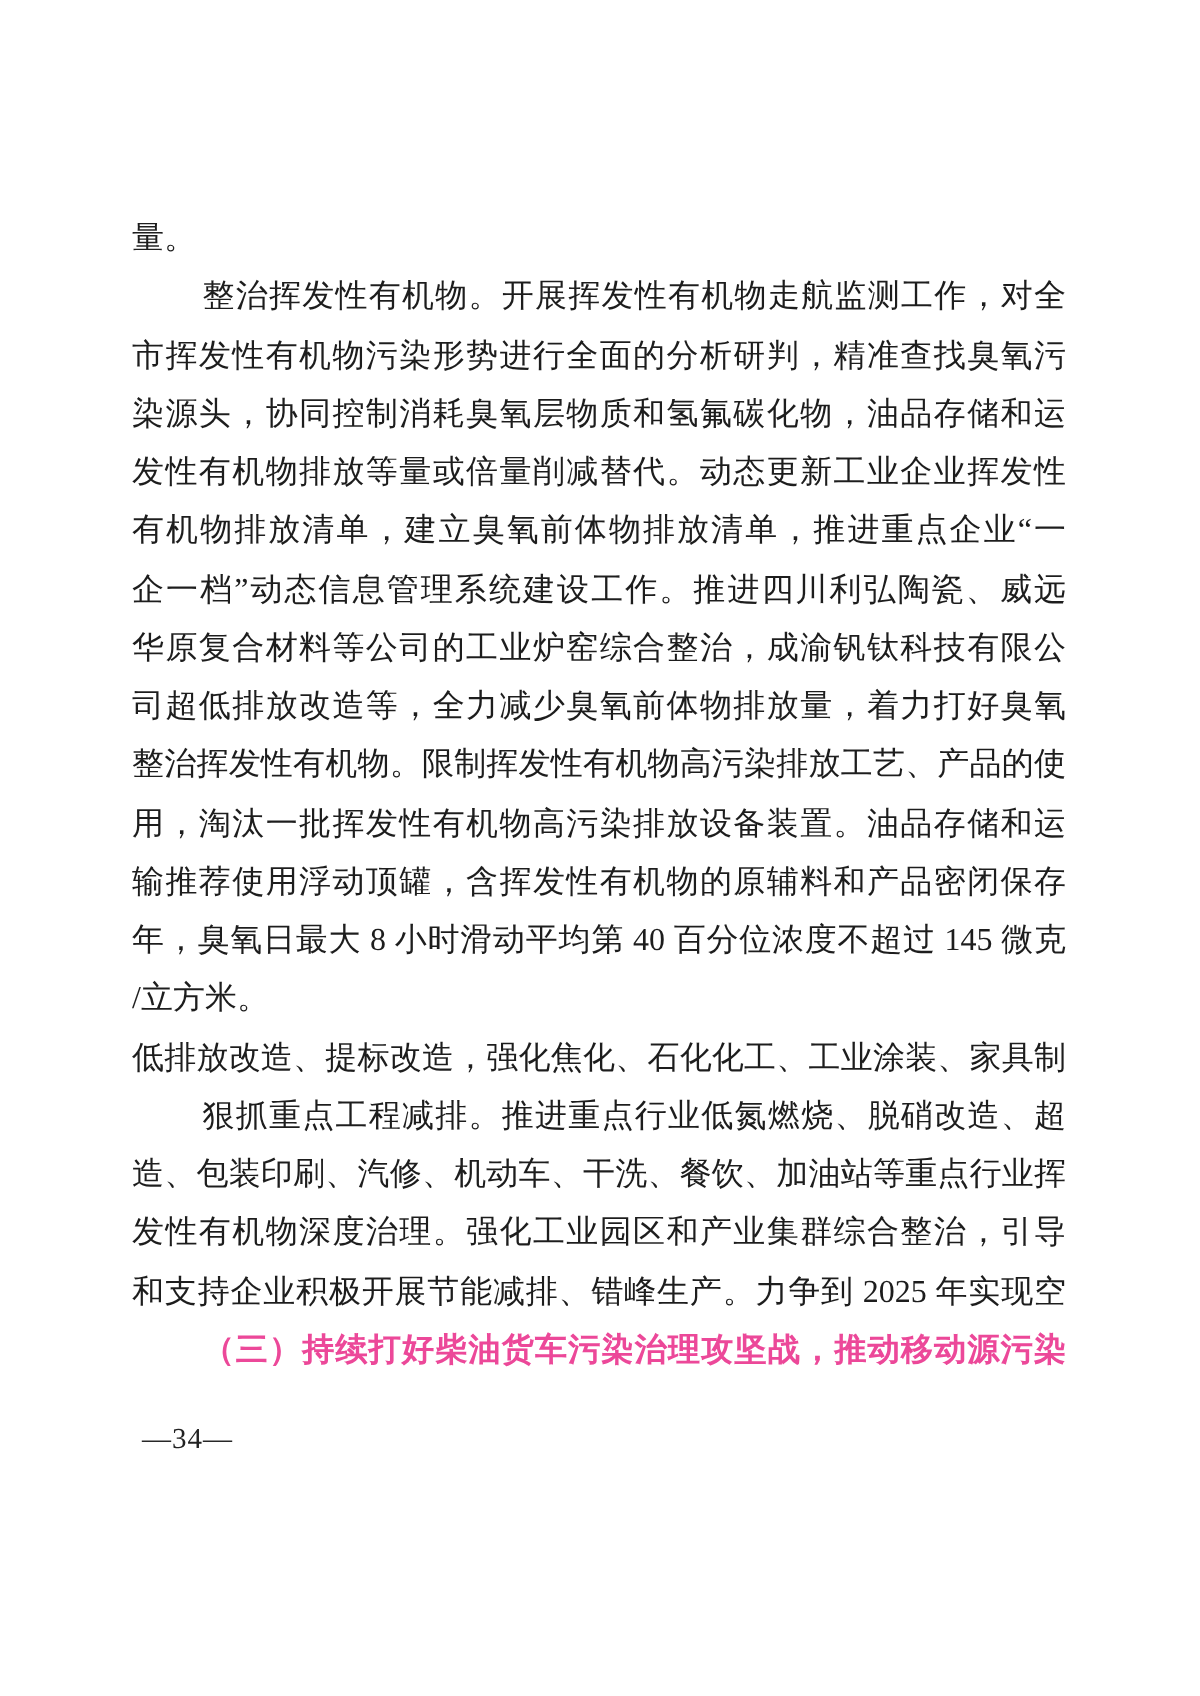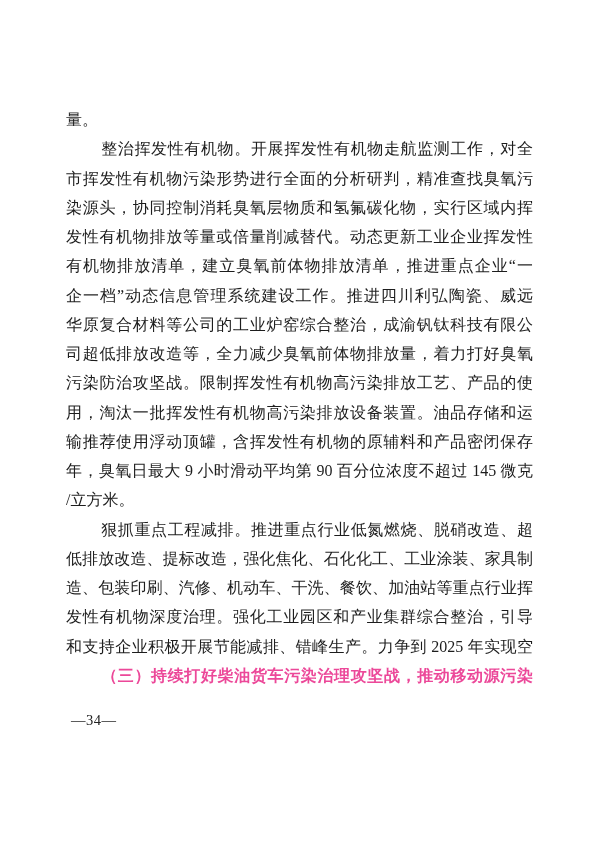--- a/index.html
+++ b/index.html
@@ -55,33 +55,33 @@
 </style>
 </head>
 <body>
 
 <div class="page">
 
   <div class="text-block">
     <div class="ln end">量。</div>
     <div class="ln ind">整治挥发性有机物。开展挥发性有机物走航监测工作，对全</div>
     <div class="ln">市挥发性有机物污染形势进行全面的分析研判，精准查找臭氧污</div>
-    <div class="ln">染源头，协同控制消耗臭氧层物质和氢氟碳化物，实行区域内挥</div>
+    <div class="ln">染源头，协同控制消耗臭氧层物质和氢氟碳化物，油品存储和运</div>
     <div class="ln">发性有机物排放等量或倍量削减替代。动态更新工业企业挥发性</div>
     <div class="ln">有机物排放清单，建立臭氧前体物排放清单，推进重点企业“一</div>
     <div class="ln">企一档”动态信息管理系统建设工作。推进四川利弘陶瓷、威远</div>
     <div class="ln">华原复合材料等公司的工业炉窑综合整治，成渝钒钛科技有限公</div>
     <div class="ln">司超低排放改造等，全力减少臭氧前体物排放量，着力打好臭氧</div>
-    <div class="ln">污染防治攻坚战。限制挥发性有机物高污染排放工艺、产品的使</div>
+    <div class="ln">整治挥发性有机物。限制挥发性有机物高污染排放工艺、产品的使</div>
     <div class="ln">用，淘汰一批挥发性有机物高污染排放设备装置。油品存储和运</div>
     <div class="ln">输推荐使用浮动顶罐，含挥发性有机物的原辅料和产品密闭保存</div>
-    <div class="ln">年，臭氧日最大 9 小时滑动平均第 90 百分位浓度不超过 145 微克</div>
+    <div class="ln">年，臭氧日最大 8 小时滑动平均第 40 百分位浓度不超过 145 微克</div>
     <div class="ln end">/立方米。</div>
+    <div class="ln">低排放改造、提标改造，强化焦化、石化化工、工业涂装、家具制</div>
     <div class="ln ind">狠抓重点工程减排。推进重点行业低氮燃烧、脱硝改造、超</div>
-    <div class="ln">低排放改造、提标改造，强化焦化、石化化工、工业涂装、家具制</div>
     <div class="ln">造、包装印刷、汽修、机动车、干洗、餐饮、加油站等重点行业挥</div>
     <div class="ln">发性有机物深度治理。强化工业园区和产业集群综合整治，引导</div>
     <div class="ln">和支持企业积极开展节能减排、错峰生产。力争到 2025 年实现空</div>
     <div class="ln ind bold">（三）持续打好柴油货车污染治理攻坚战，推动移动源污染</div>
   </div>
 
   <div class="footer-pagenum">—34—</div>
 
 </div>
 

